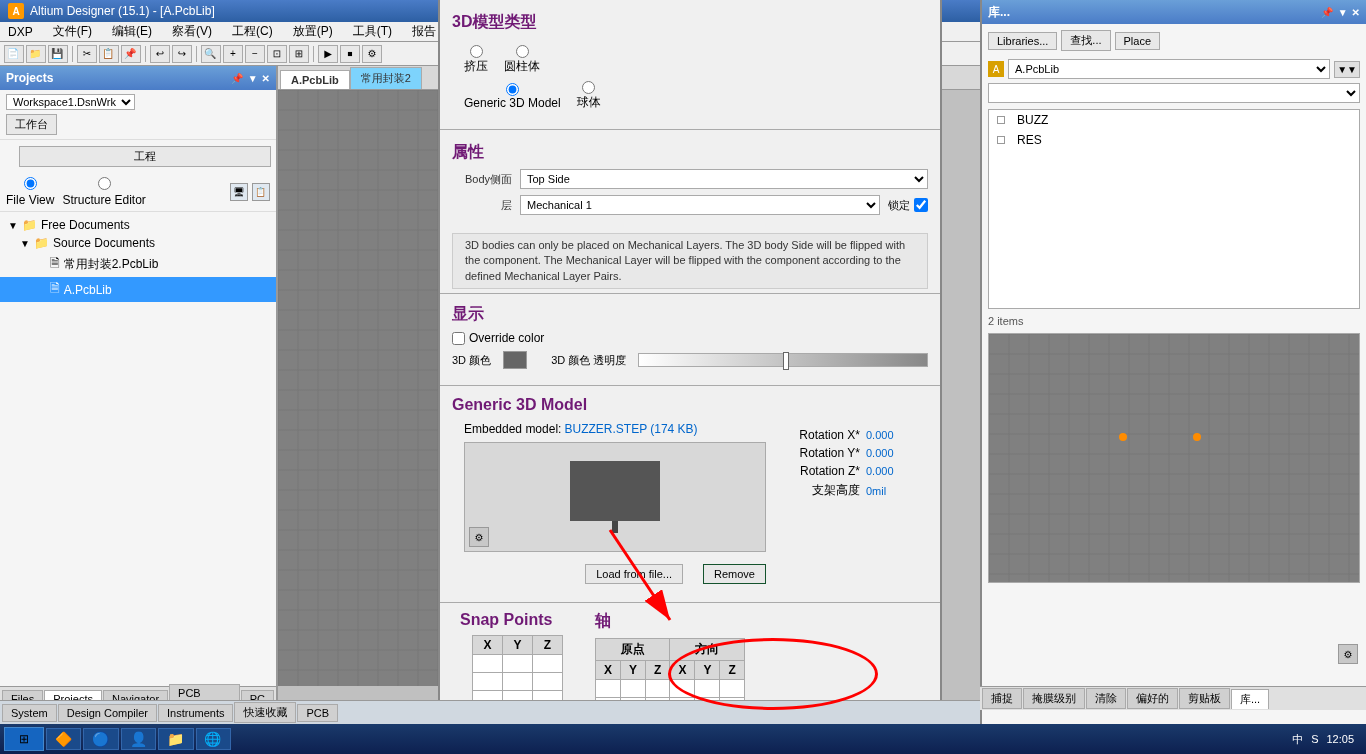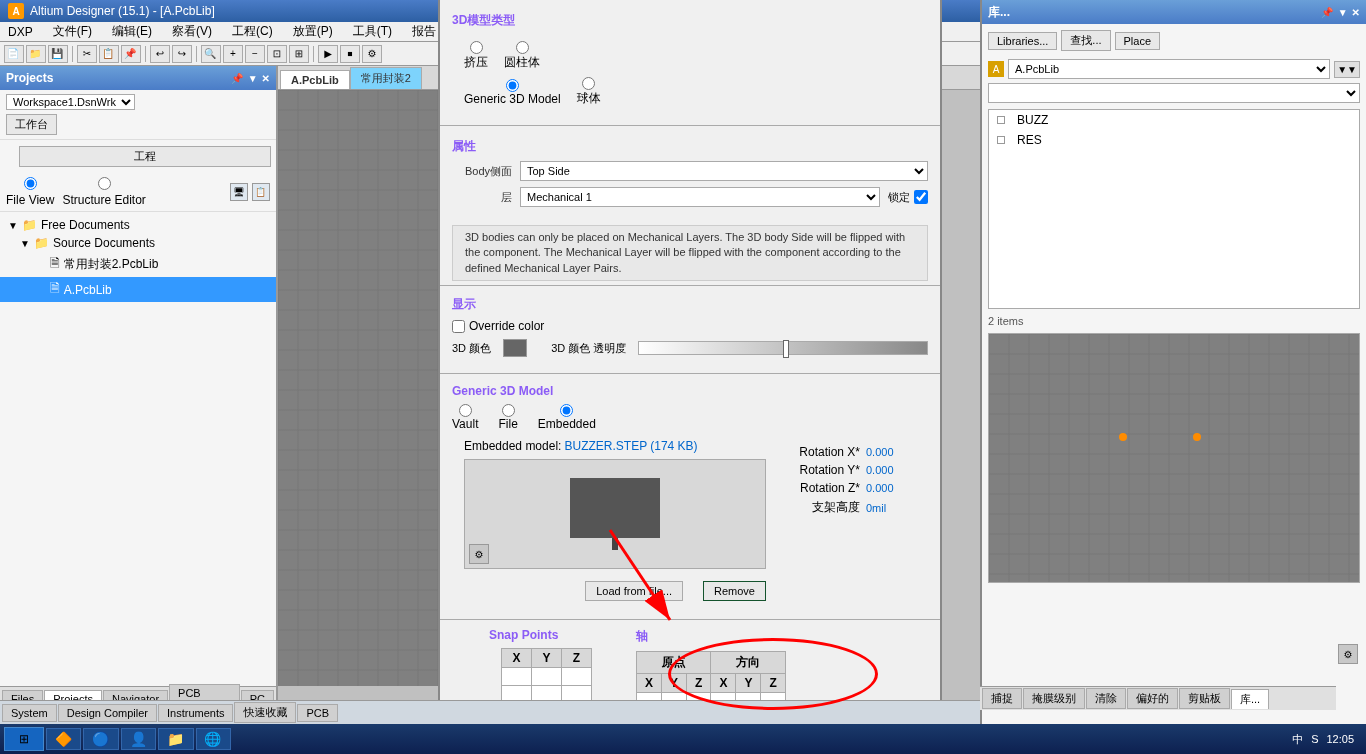--- a/index.html
+++ b/index.html
@@ -114,21 +114,21 @@
                         repeating-linear-gradient(90deg, #777 0px, transparent 1px, transparent 19px, #777 20px);
       background-size: 20px 20px;
     }
 
     
     .dialog-panel {
       position: absolute; top: 0; left: 438px; width: 504px; height: 754px;
       background: #f0f0f0; border-left: 2px solid #888; border-right: 2px solid #888;
     }
     .dialog-section { padding: 8px 12px; }
-    .section-title { font-size: 12px; font-weight: bold; color: #8b5cf6; margin-bottom: 6px; }
+    .section-title { font-size: 16px; font-weight: bold; color: #701a75; margin-bottom: 6px; }
     .form-row { display: flex; align-items: center; margin-bottom: 6px; gap: 8px; }
     .form-label { width: 60px; font-size: 11px; color: #333; text-align: right; flex-shrink: 0; }
     .form-input { flex: 1; height: 20px; border: 1px solid #aaa; padding: 0 4px; font-size: 11px; background: white; }
     .form-select { flex: 1; height: 20px; border: 1px solid #aaa; padding: 0 2px; font-size: 11px; background: white; }
     .lock-row { display: flex; align-items: center; gap: 4px; margin-left: auto; }
     .lock-label { font-size: 11px; }
     .lock-checkbox { width: 14px; height: 14px; }
 
     
     .radio-group { display: flex; align-items: center; gap: 16px; padding: 6px 12px; }
@@ -220,21 +220,21 @@
     .lib-canvas-grid {
       width: 100%; height: 100%;
       background-image: repeating-linear-gradient(#777 0px, transparent 1px, transparent 19px, #777 20px),
                         repeating-linear-gradient(90deg, #777 0px, transparent 1px, transparent 19px, #777 20px);
       background-size: 20px 20px;
     }
     .lib-item-count { padding: 2px 6px; font-size: 11px; color: #555; }
 
     
     .right-tab-bar {
-      position: absolute; top: 686px; left: 980px; width: 356px; height: 24px;
+      position: absolute; top: 686px; left: 980px; width: 386px; height: 24px;
       background: #e0e0e0; border-top: 1px solid #999;
       display: flex; align-items: center; padding: 0 2px; gap: 1px;
     }
 
     
     .taskbar {
       position: absolute; bottom: 0; left: 0; width: 1366px; height: 30px;
       background: linear-gradient(to bottom, #1a3a6b, #0d2050);
       display: flex; align-items: center; padding: 0 4px; gap: 2px;
     }
@@ -249,21 +249,21 @@
     }
 
     
     .red-circle {
       position: absolute; border: 3px solid red; border-radius: 50%;
       pointer-events: none; z-index: 100;
     }
 
     
     .snap-axis-area {
-      display: flex; gap: 20px; padding: 4px 20px; position: relative; margin-left: 29px;
+      display: flex; gap: 8px; padding: 4px 20px; position: relative;
     }
 
     
     .divider { height: 1px; background: #aaa; margin: 4px 0; }
     
     .model-buttons-row { display: flex; align-items: center; justify-content: flex-end; gap: 8px; padding: 4px 12px; }
     
     .embedded-label { font-size: 11px; padding: 2px 12px; }
 
     
@@ -486,34 +486,20 @@
       <div class="color-slider">
         <div class="slider-thumb"></div>
       </div>
     </div>
   </div>
 
   <div class="divider"></div>
 
   <div class="model-section">
     <div class="section-title">Generic 3D Model</div>
-    <div class="model-radio-row">
-      <label class="radio-opt">
-        <input type="radio" name="modelsrc" style="">
-        <span>Vault</span>
-      </label>
-      <label class="radio-opt">
-        <input type="radio" name="modelsrc" style="">
-        <span>File</span>
-      </label>
-      <label class="radio-opt">
-        <input type="radio" name="modelsrc" checked="" style="">
-        <span>Embedded</span>
-      </label>
-    </div>
 
     <div style="display:flex; align-items:flex-start; gap:0; position:relative;">
       <div style="flex:1;">
         <div class="embedded-label">
           <span>Embedded model:</span>
           <span style="color:#0066cc;">BUZZER.STEP (174 KB)</span>
         </div>
 
         <div class="model-preview">
           <div style="display:flex;flex-direction:column;align-items:center;">

